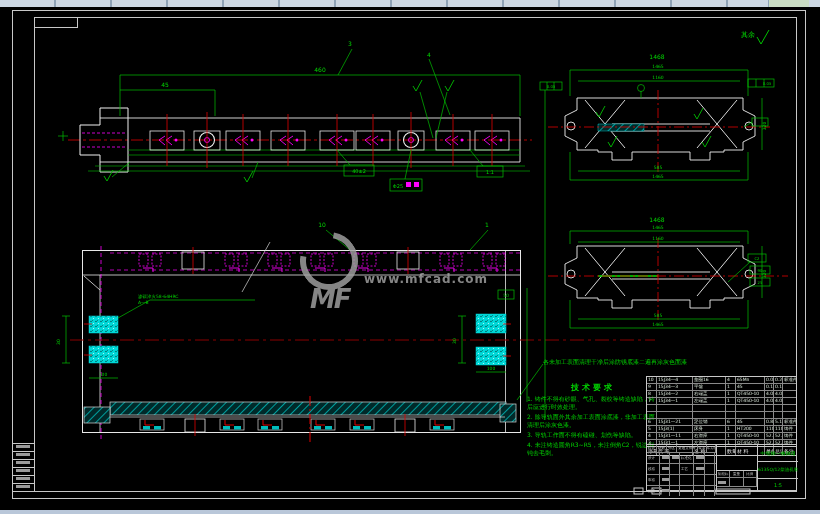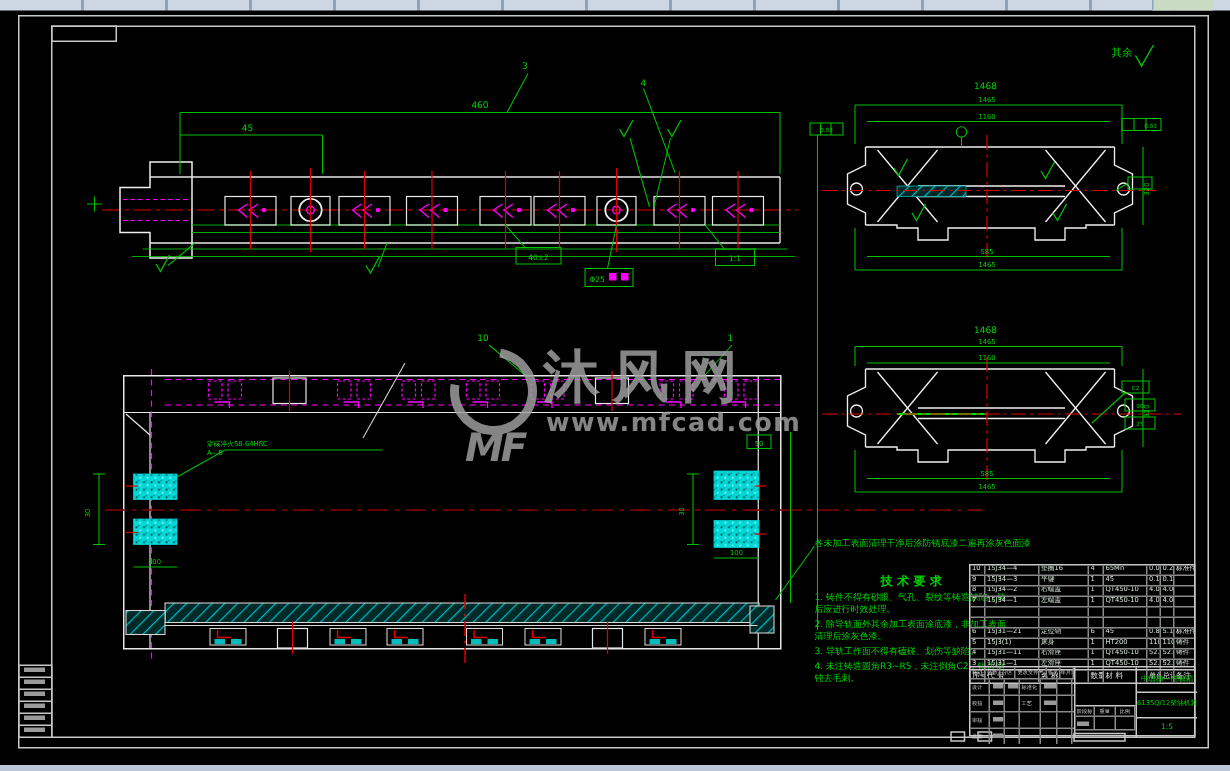--- a/index.html
+++ b/index.html
@@ -11,23 +11,23 @@
     background:repeating-linear-gradient(90deg,#ccd7e3 0 54px,#8fa3b8 54px 56px);}
   .top-strip-green{left:768px;top:0;width:40px;height:7px;background:#c9dcc3;border-left:1px solid #8fa3b8;}
   .bottom-strip{left:0;top:510px;width:820px;height:4px;background:#b9c7d9;}
   
   .wm{left:298px;top:224px;width:280px;height:76px;color:#a3a3a3;opacity:.82;}
   .wm-logo{position:absolute;left:2px;top:8px;width:46px;height:46px;border:6px solid #a3a3a3;
            border-radius:50%;border-top-color:transparent;transform:rotate(-35deg);}
   .wm-mf{position:absolute;left:12px;top:16px;font-size:26px;font-weight:bold;font-style:italic;
          transform:rotate(0deg);letter-spacing:-2px;margin-top:44px;}
   .wm-name{position:absolute;left:64px;top:2px;font-size:38px;font-weight:bold;letter-spacing:8px;}
-  .wm-url{position:absolute;left:66px;top:48px;font-size:17px;font-weight:bold;letter-spacing:1px;}
+  .wm-url{position:absolute;left:66px;top:48px;font-size:12px;font-weight:bold;letter-spacing:1px;}
   
-  .notes{left:543px;top:382px;width:132px;color:#00d400;}
+  .notes{left:527px;top:382px;width:132px;color:#00d400;}
   .notes-title{text-align:center;font-size:8px;font-weight:bold;letter-spacing:3px;margin-bottom:2px;}
   .note-line{font-size:6px;line-height:8px;margin-bottom:2px;}
   .paint-note{left:543px;top:358px;width:230px;color:#00d400;font-size:6px;white-space:nowrap;}
   .hard-note{left:138px;top:294px;color:#00d400;font-size:4.5px;line-height:6px;}
   
   .bom{left:646px;top:376px;width:151px;border:1px solid #c8c8c8;box-sizing:border-box;
        color:#d9e6d9;font-size:4.5px;}
   .bom-row{display:flex;height:6px;line-height:6px;border-top:1px solid #8a8a8a;overflow:hidden;}
   .bom-row:first-child{border-top:none;}
   .bom-head{height:8px;line-height:8px;font-size:5px;border-top:1px solid #c8c8c8;color:#e6e6e6;}
@@ -380,21 +380,20 @@
 
     <g>
       <text x="748" y="37" fill="#00d400" font-size="7" text-anchor="middle">其余</text>
       <polyline points="757,37 761,44 769,30" stroke="#00c000" fill="none" stroke-width="1"></polyline>
     </g>
   </svg>
 
   <div class="abs wm">
     <div class="wm-logo"></div>
     <div class="wm-mf">MF</div>
-    <div class="wm-name">沐风网</div>
     <div class="wm-url">www.mfcad.com</div>
   </div>
 
   <div class="abs paint-note">各未加工表面清理干净后涂防锈底漆二遍再涂灰色面漆</div>
   <div class="abs hard-note">
     <div>渗碳淬火58-64HRC</div>
     <div>A—B</div>
   </div>
   <div class="abs notes">
     <div class="notes-title">技术要求</div>

